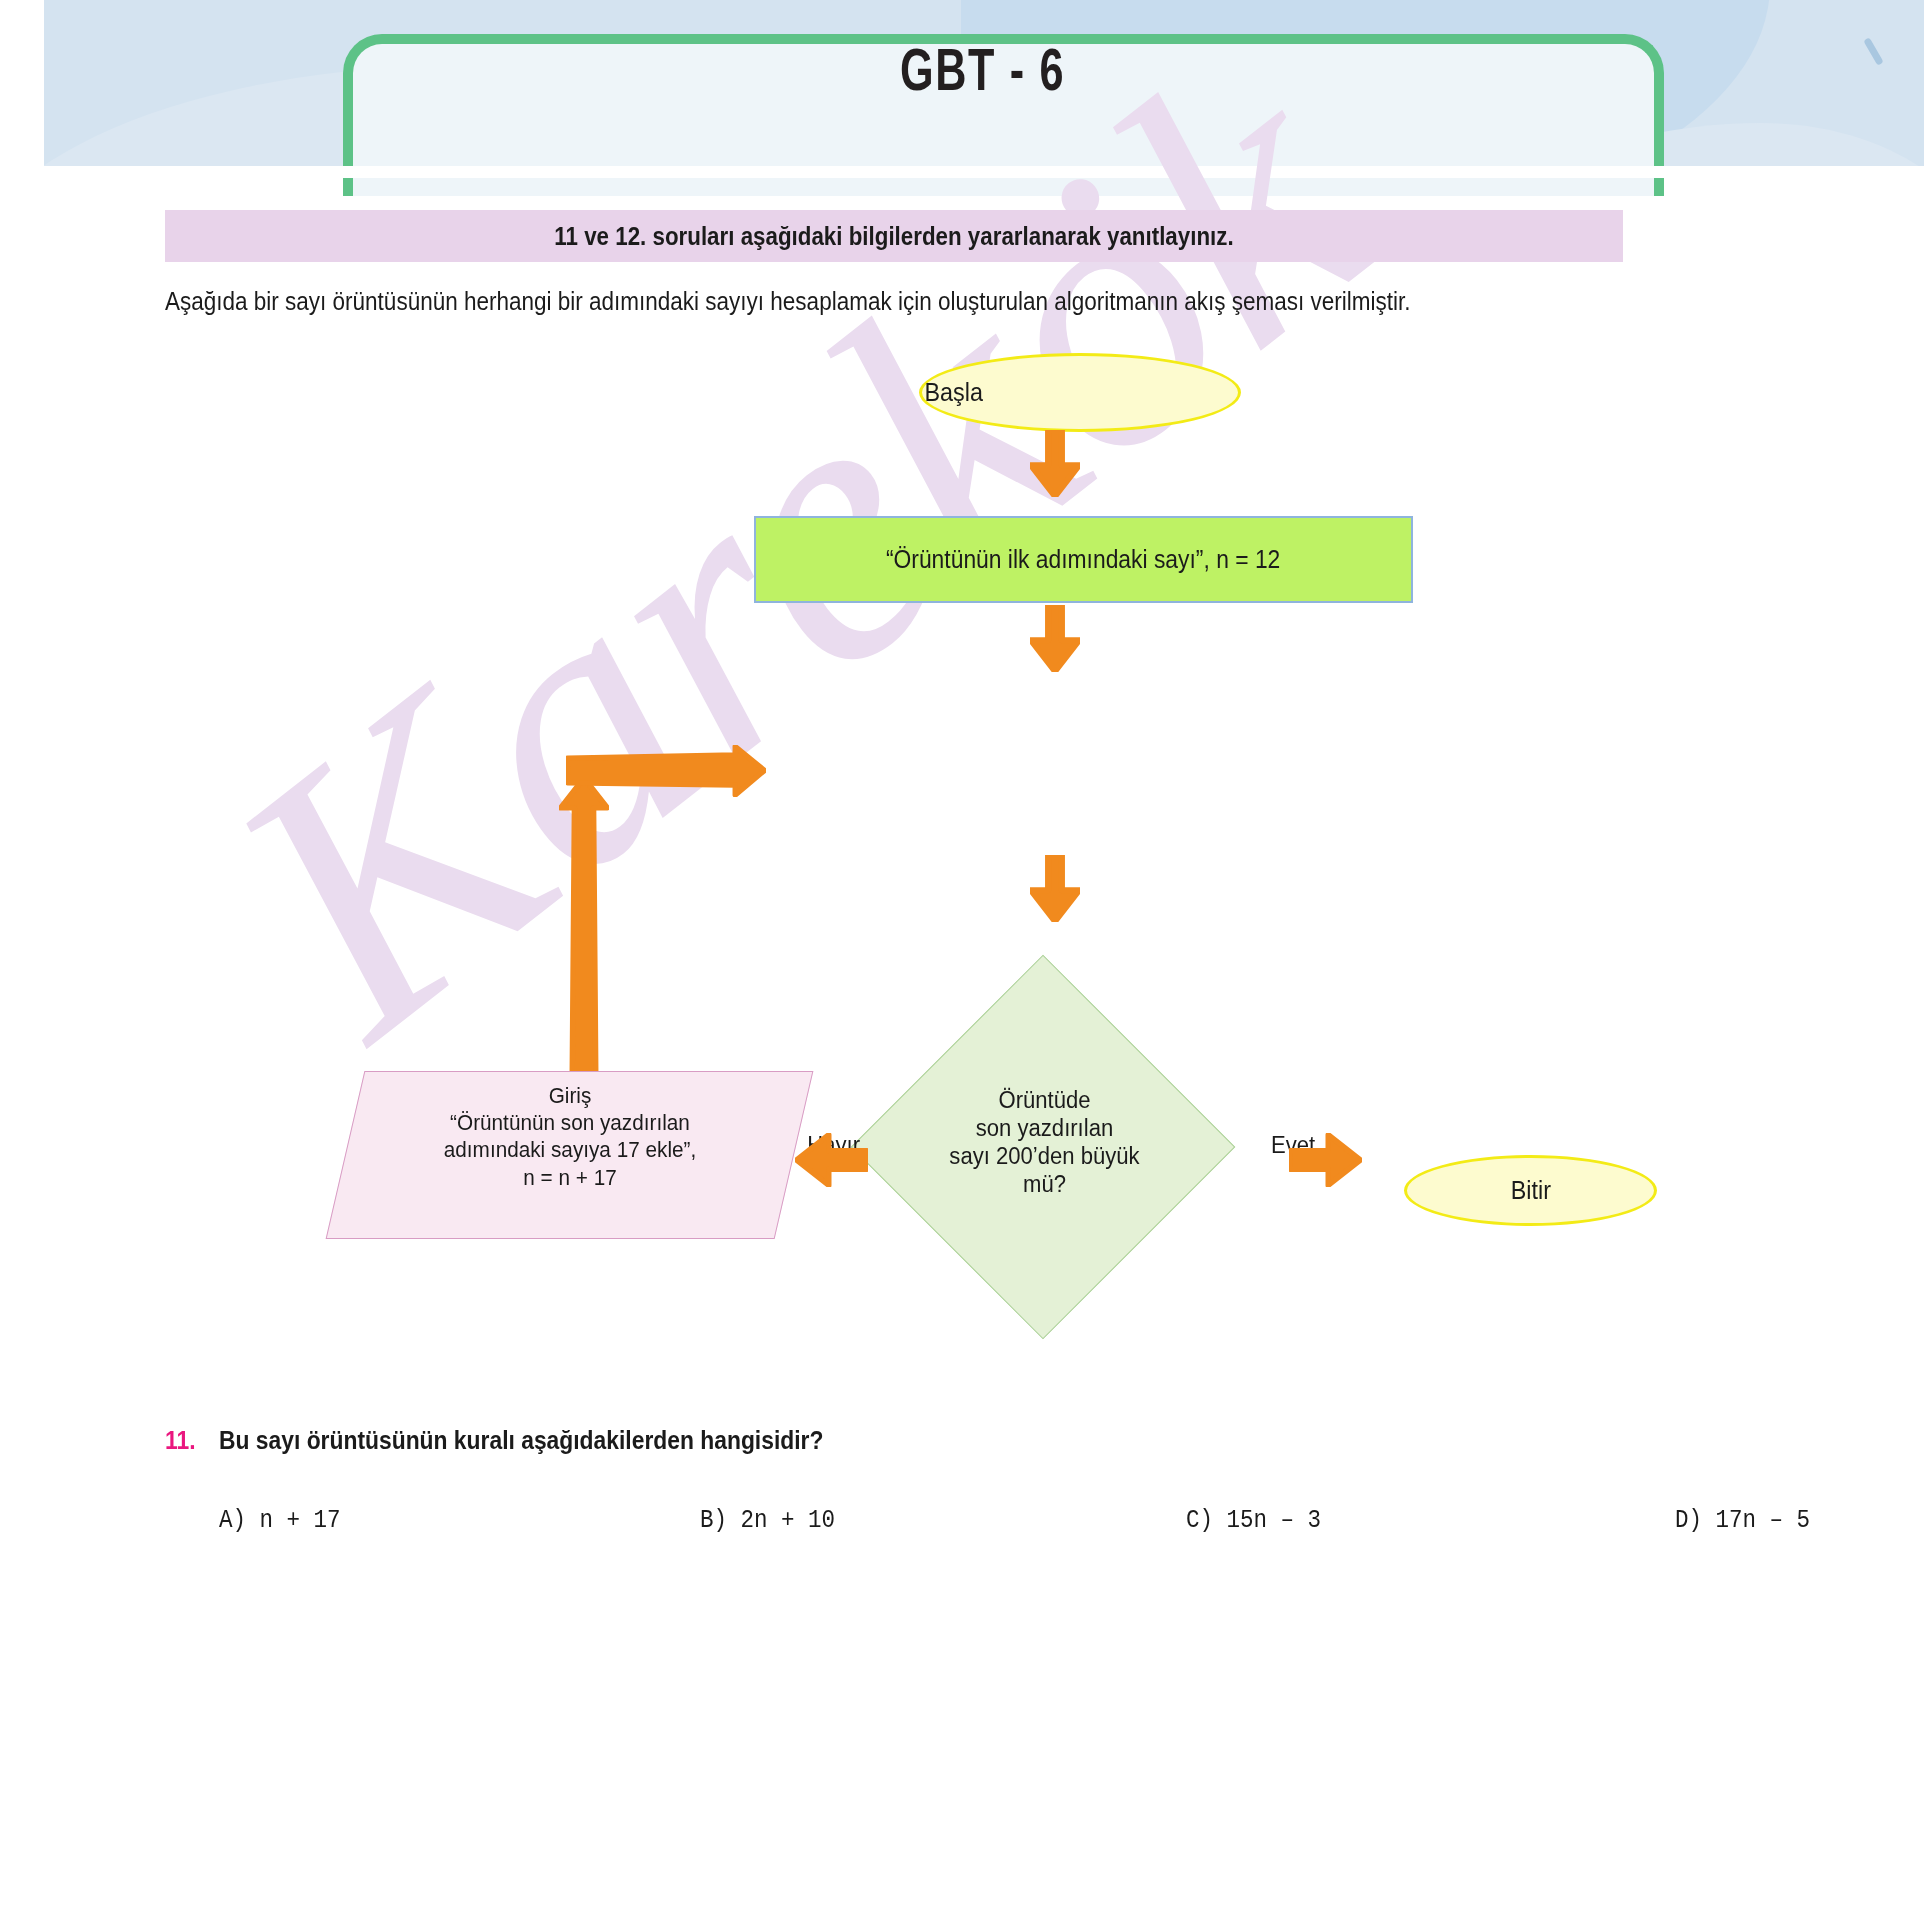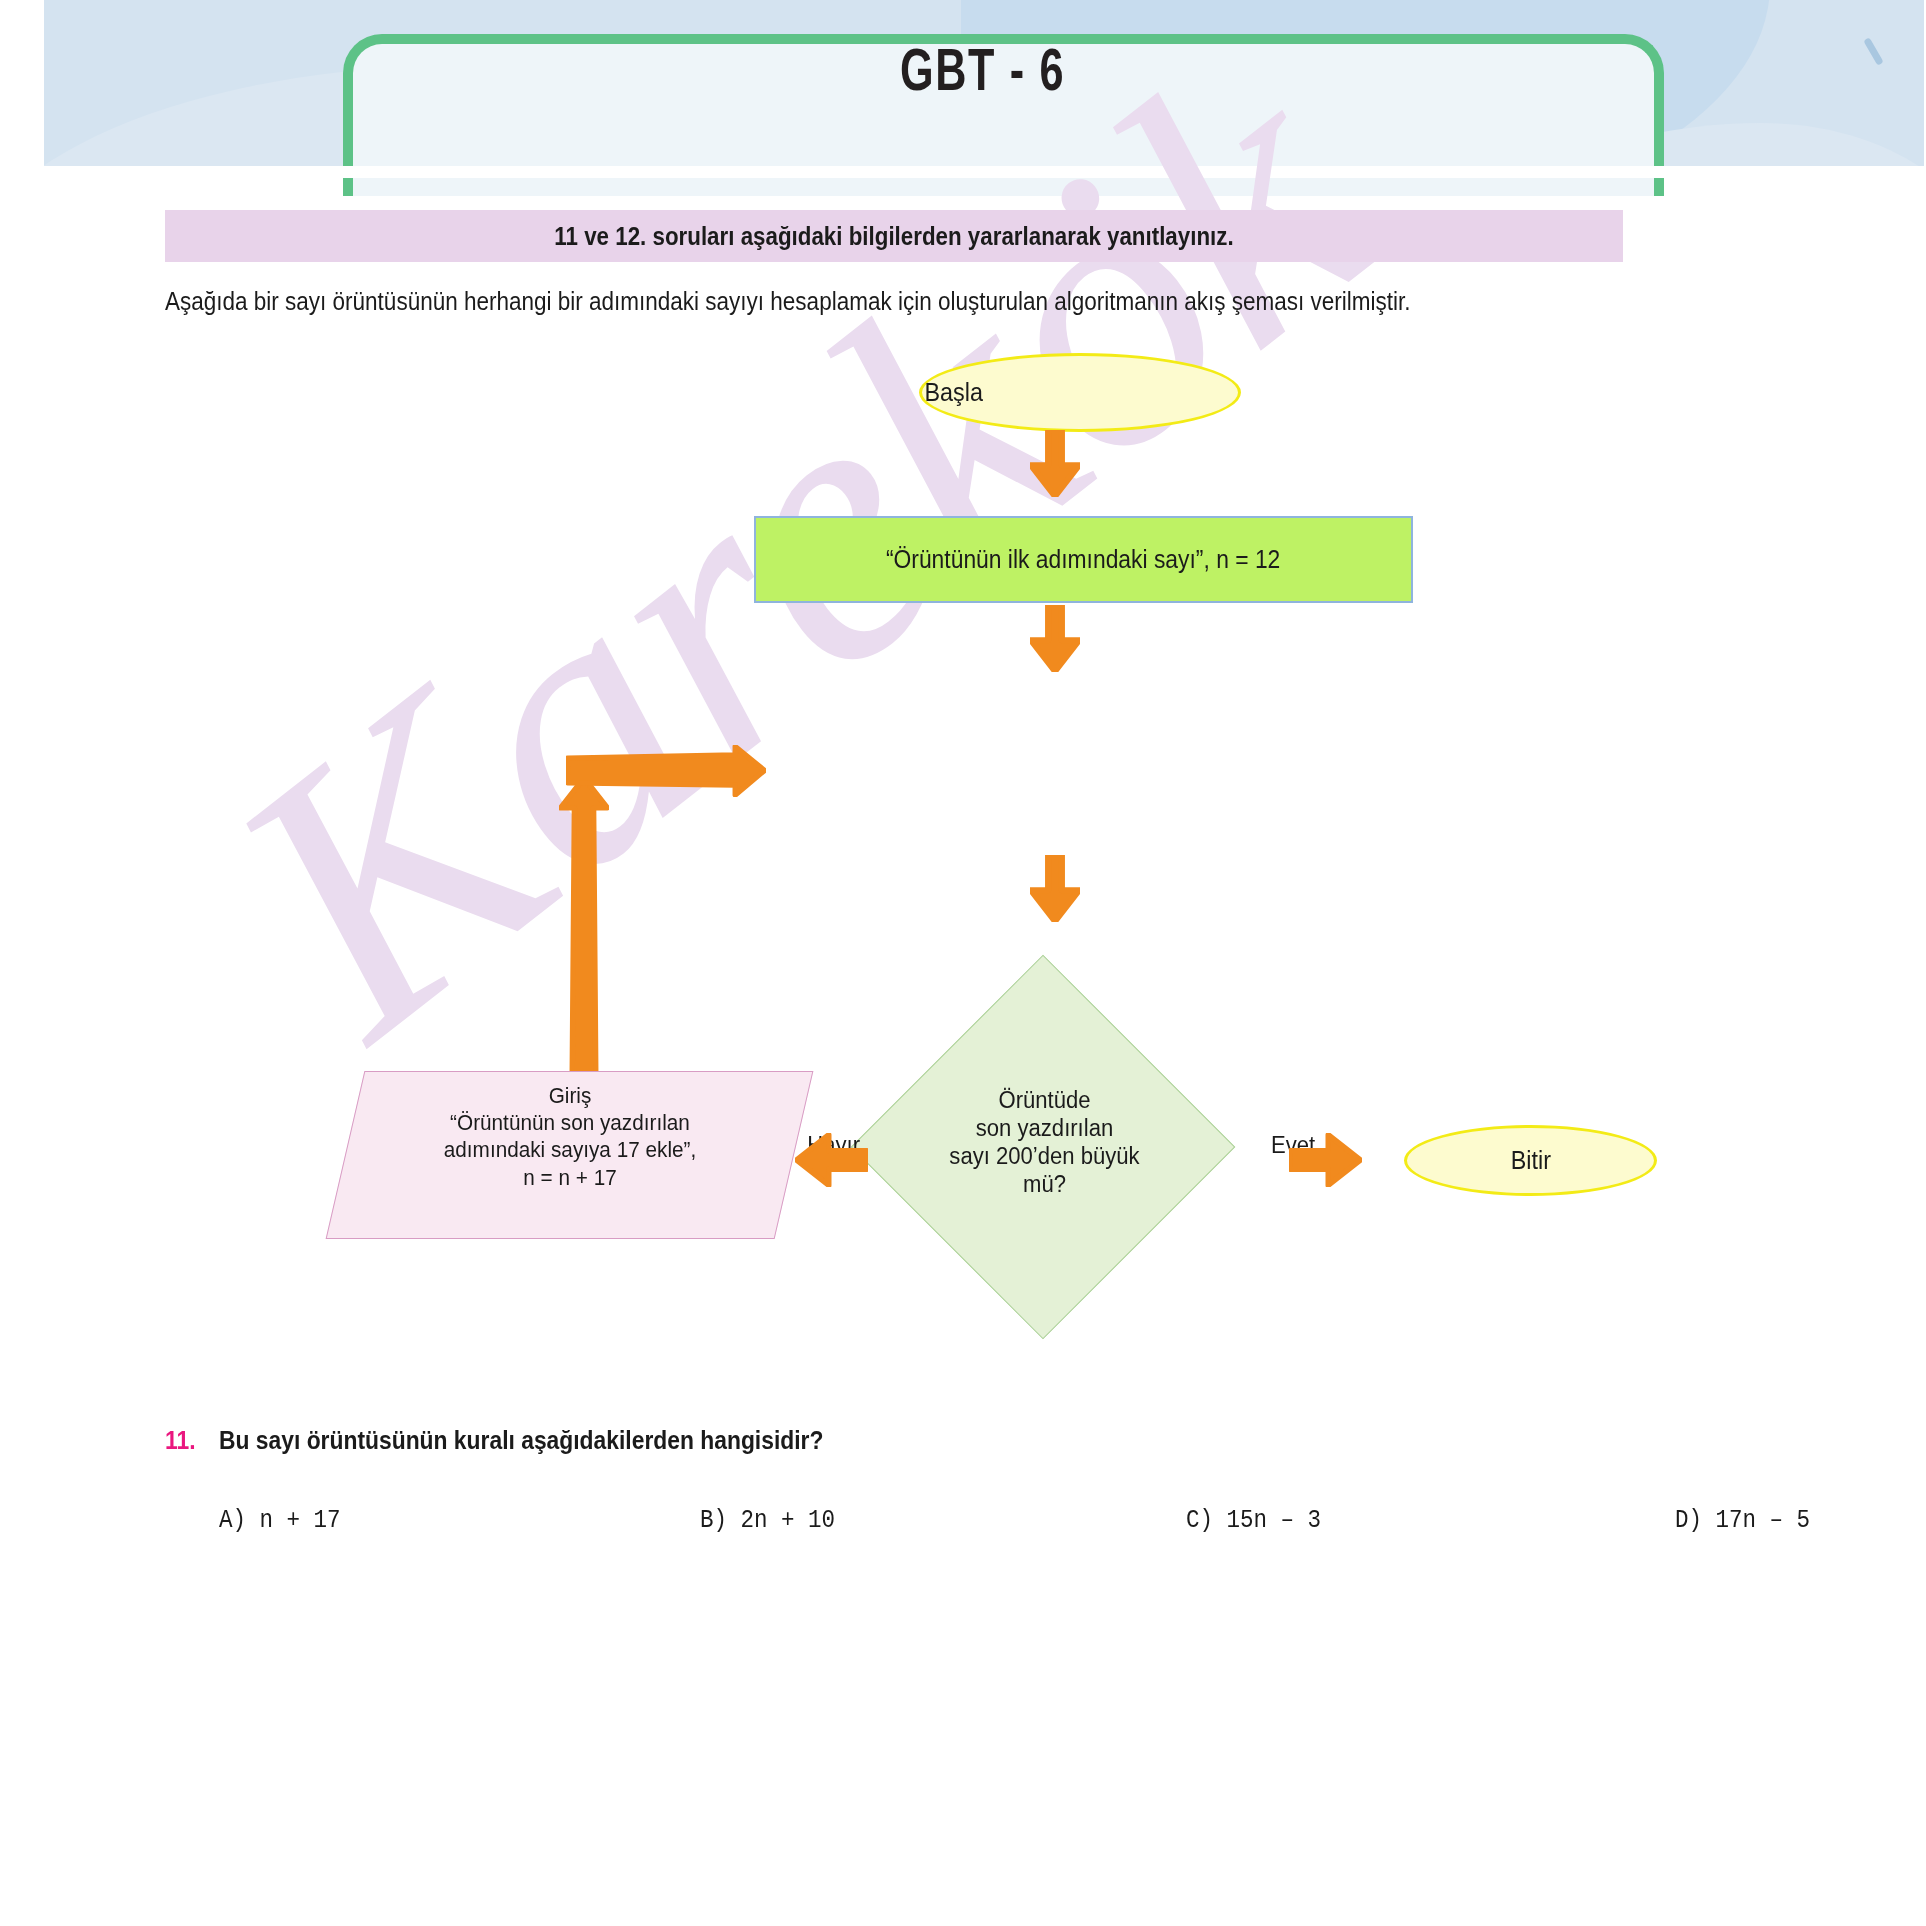--- a/index.html
+++ b/index.html
@@ -234,21 +234,21 @@
     position: absolute;
     left: 358px; top: 743px;
     width: 424px;
     font-size: 22.3px;
     transform: scaleX(0.93);
   }
 
   
   .node-end {
     position: absolute;
-    left: 1404px; top: 786px;
+    left: 1404px; top: 816px;
     width: 247px; height: 65px;
     background: #fdfbcf;
     border: 3.5px solid #f3eb16;
     border-radius: 50%;
     display: flex; align-items: center; justify-content: center;
   }
   .node-end .shape-text { font-size: 25.4px; transform: scaleX(0.92); }
 
   
   .edge-label {

